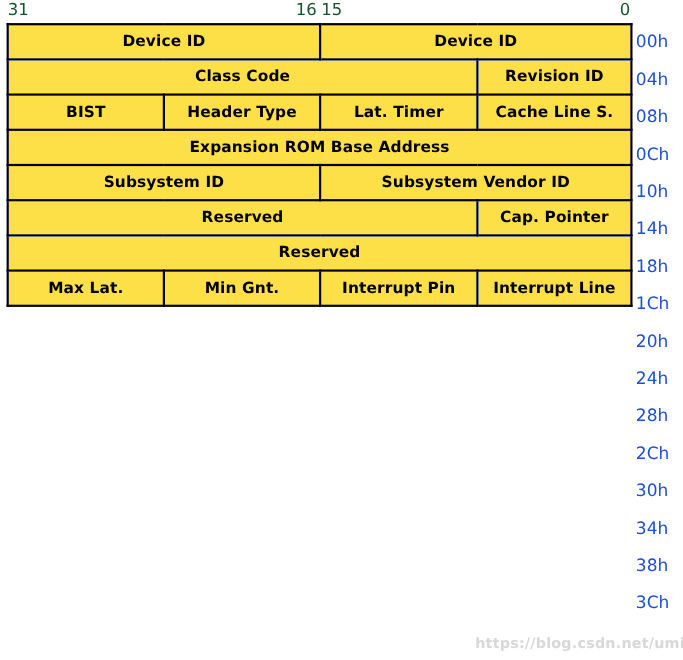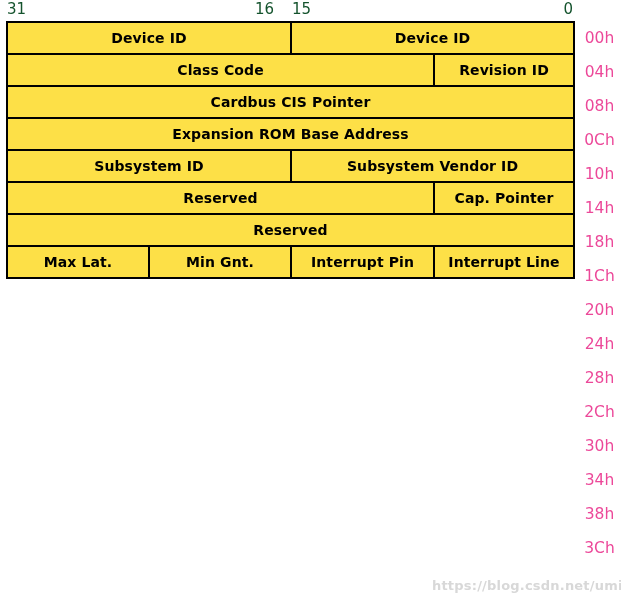--- a/index.html
+++ b/index.html
@@ -28,21 +28,21 @@
   .bit-label {
     position: absolute;
     top: 0;
     font-size: 15px;
     line-height: 19px;
     font-weight: 400;
     white-space: nowrap;
     color: #14532d;
   }
   .bit-31 { left: 7px; }
-  .bit-16 { left: 255px; width: 33px; }
+  .bit-16 { left: 255px; width: 33px; text-align: right; }
   .bit-15 { left: 292px; }
   .bit-0  { left: 540px; width: 33px; text-align: right; }
 
   
   #header-table {
     position: absolute;
     left: 6px;
     top: 21px;
     width: 567px;
     border-collapse: collapse;
@@ -70,23 +70,23 @@
     position: absolute;
     left: 578px;
     top: 21px;
     width: 43px;
   }
   .offset-label {
     height: 34px;
     line-height: 34px;
     font-size: 15.5px;
     font-weight: 400;
-    text-align: center;
+    text-align: left;
     white-space: nowrap;
-    color: #ec4899;
+    color: #1d4ed8;
   }
 
   
   #watermark {
     position: absolute;
     left: 432px;
     top: 578px;
     font-size: 13px;
     font-weight: bold;
     color: #d8d8d8;
@@ -116,21 +116,24 @@
   <tbody id="table-body">
       <tr>
         <td colspan="2">Device ID</td>
         <td colspan="2">Device ID</td>
       </tr>
       <tr>
         <td colspan="3">Class Code</td>
         <td>Revision ID</td>
       </tr>
       <tr>
-        <td colspan="4">Cardbus CIS Pointer</td>
+        <td>BIST</td>
+        <td>Header Type</td>
+        <td>Lat. Timer</td>
+        <td>Cache Line S.</td>
       </tr>
       <tr>
         <td colspan="4">Expansion ROM Base Address</td>
       </tr>
       <tr>
         <td colspan="2">Subsystem ID</td>
         <td colspan="2">Subsystem Vendor ID</td>
       </tr>
       <tr>
         <td colspan="3">Reserved</td>

